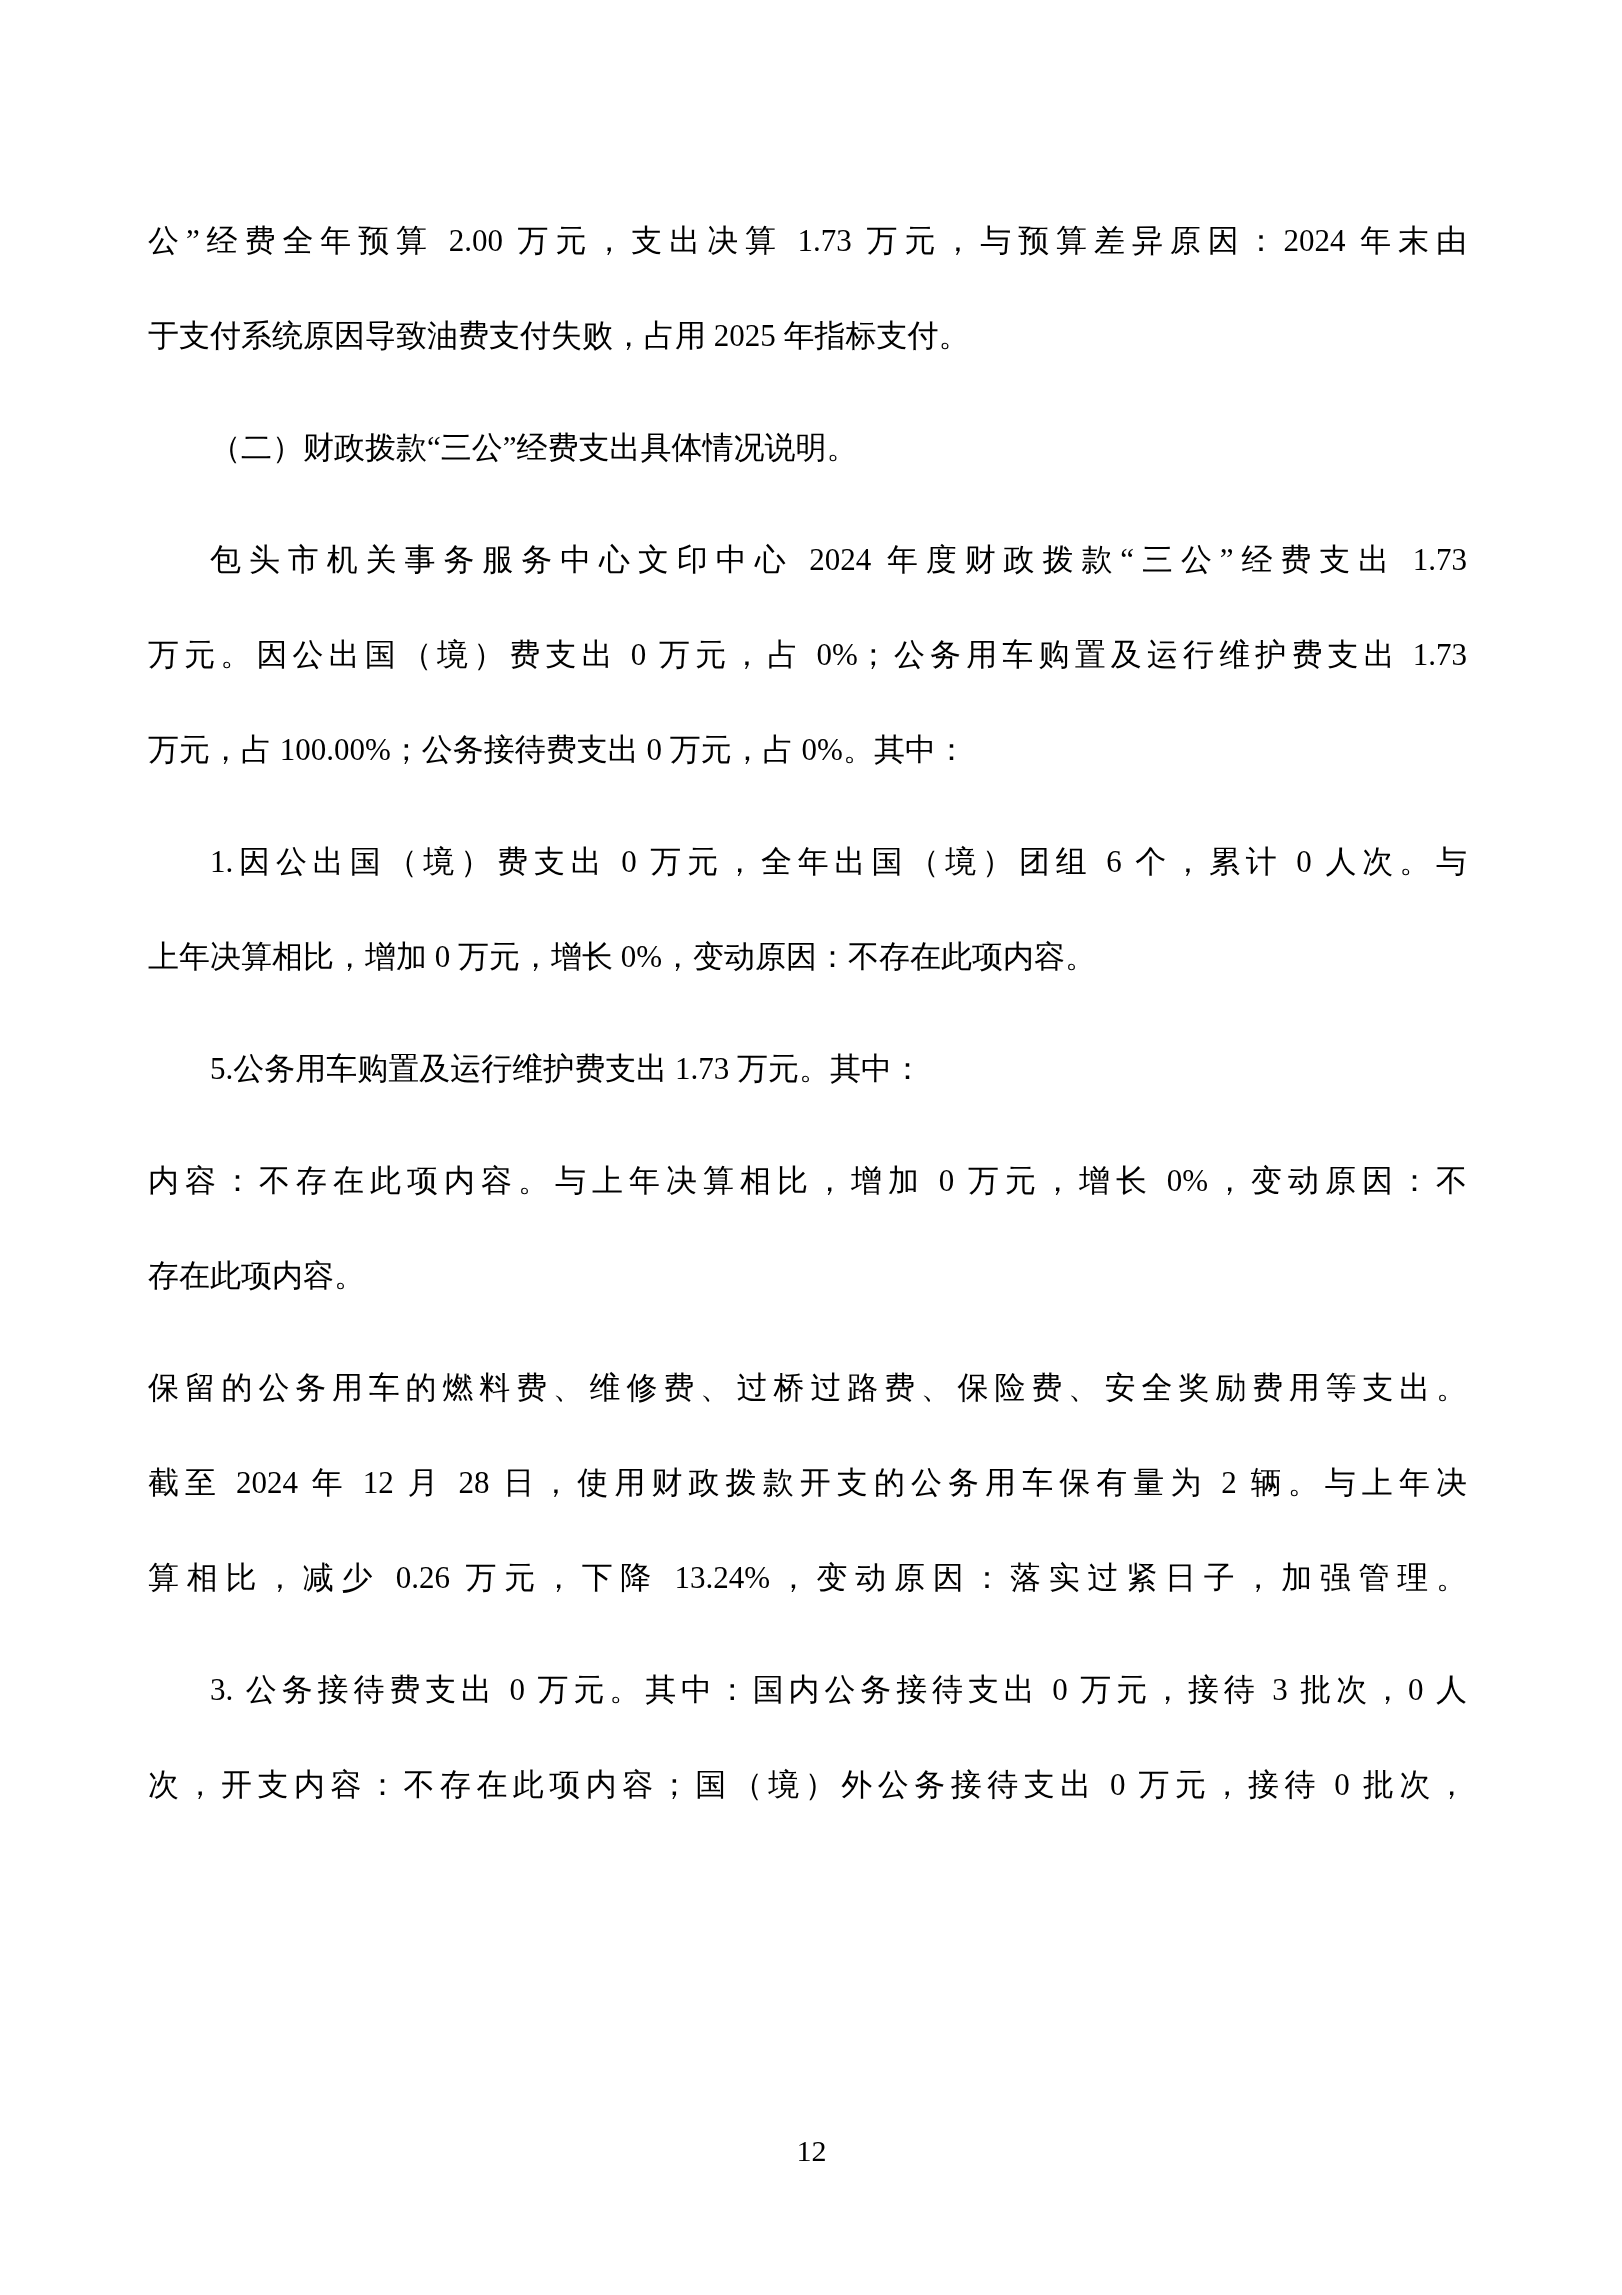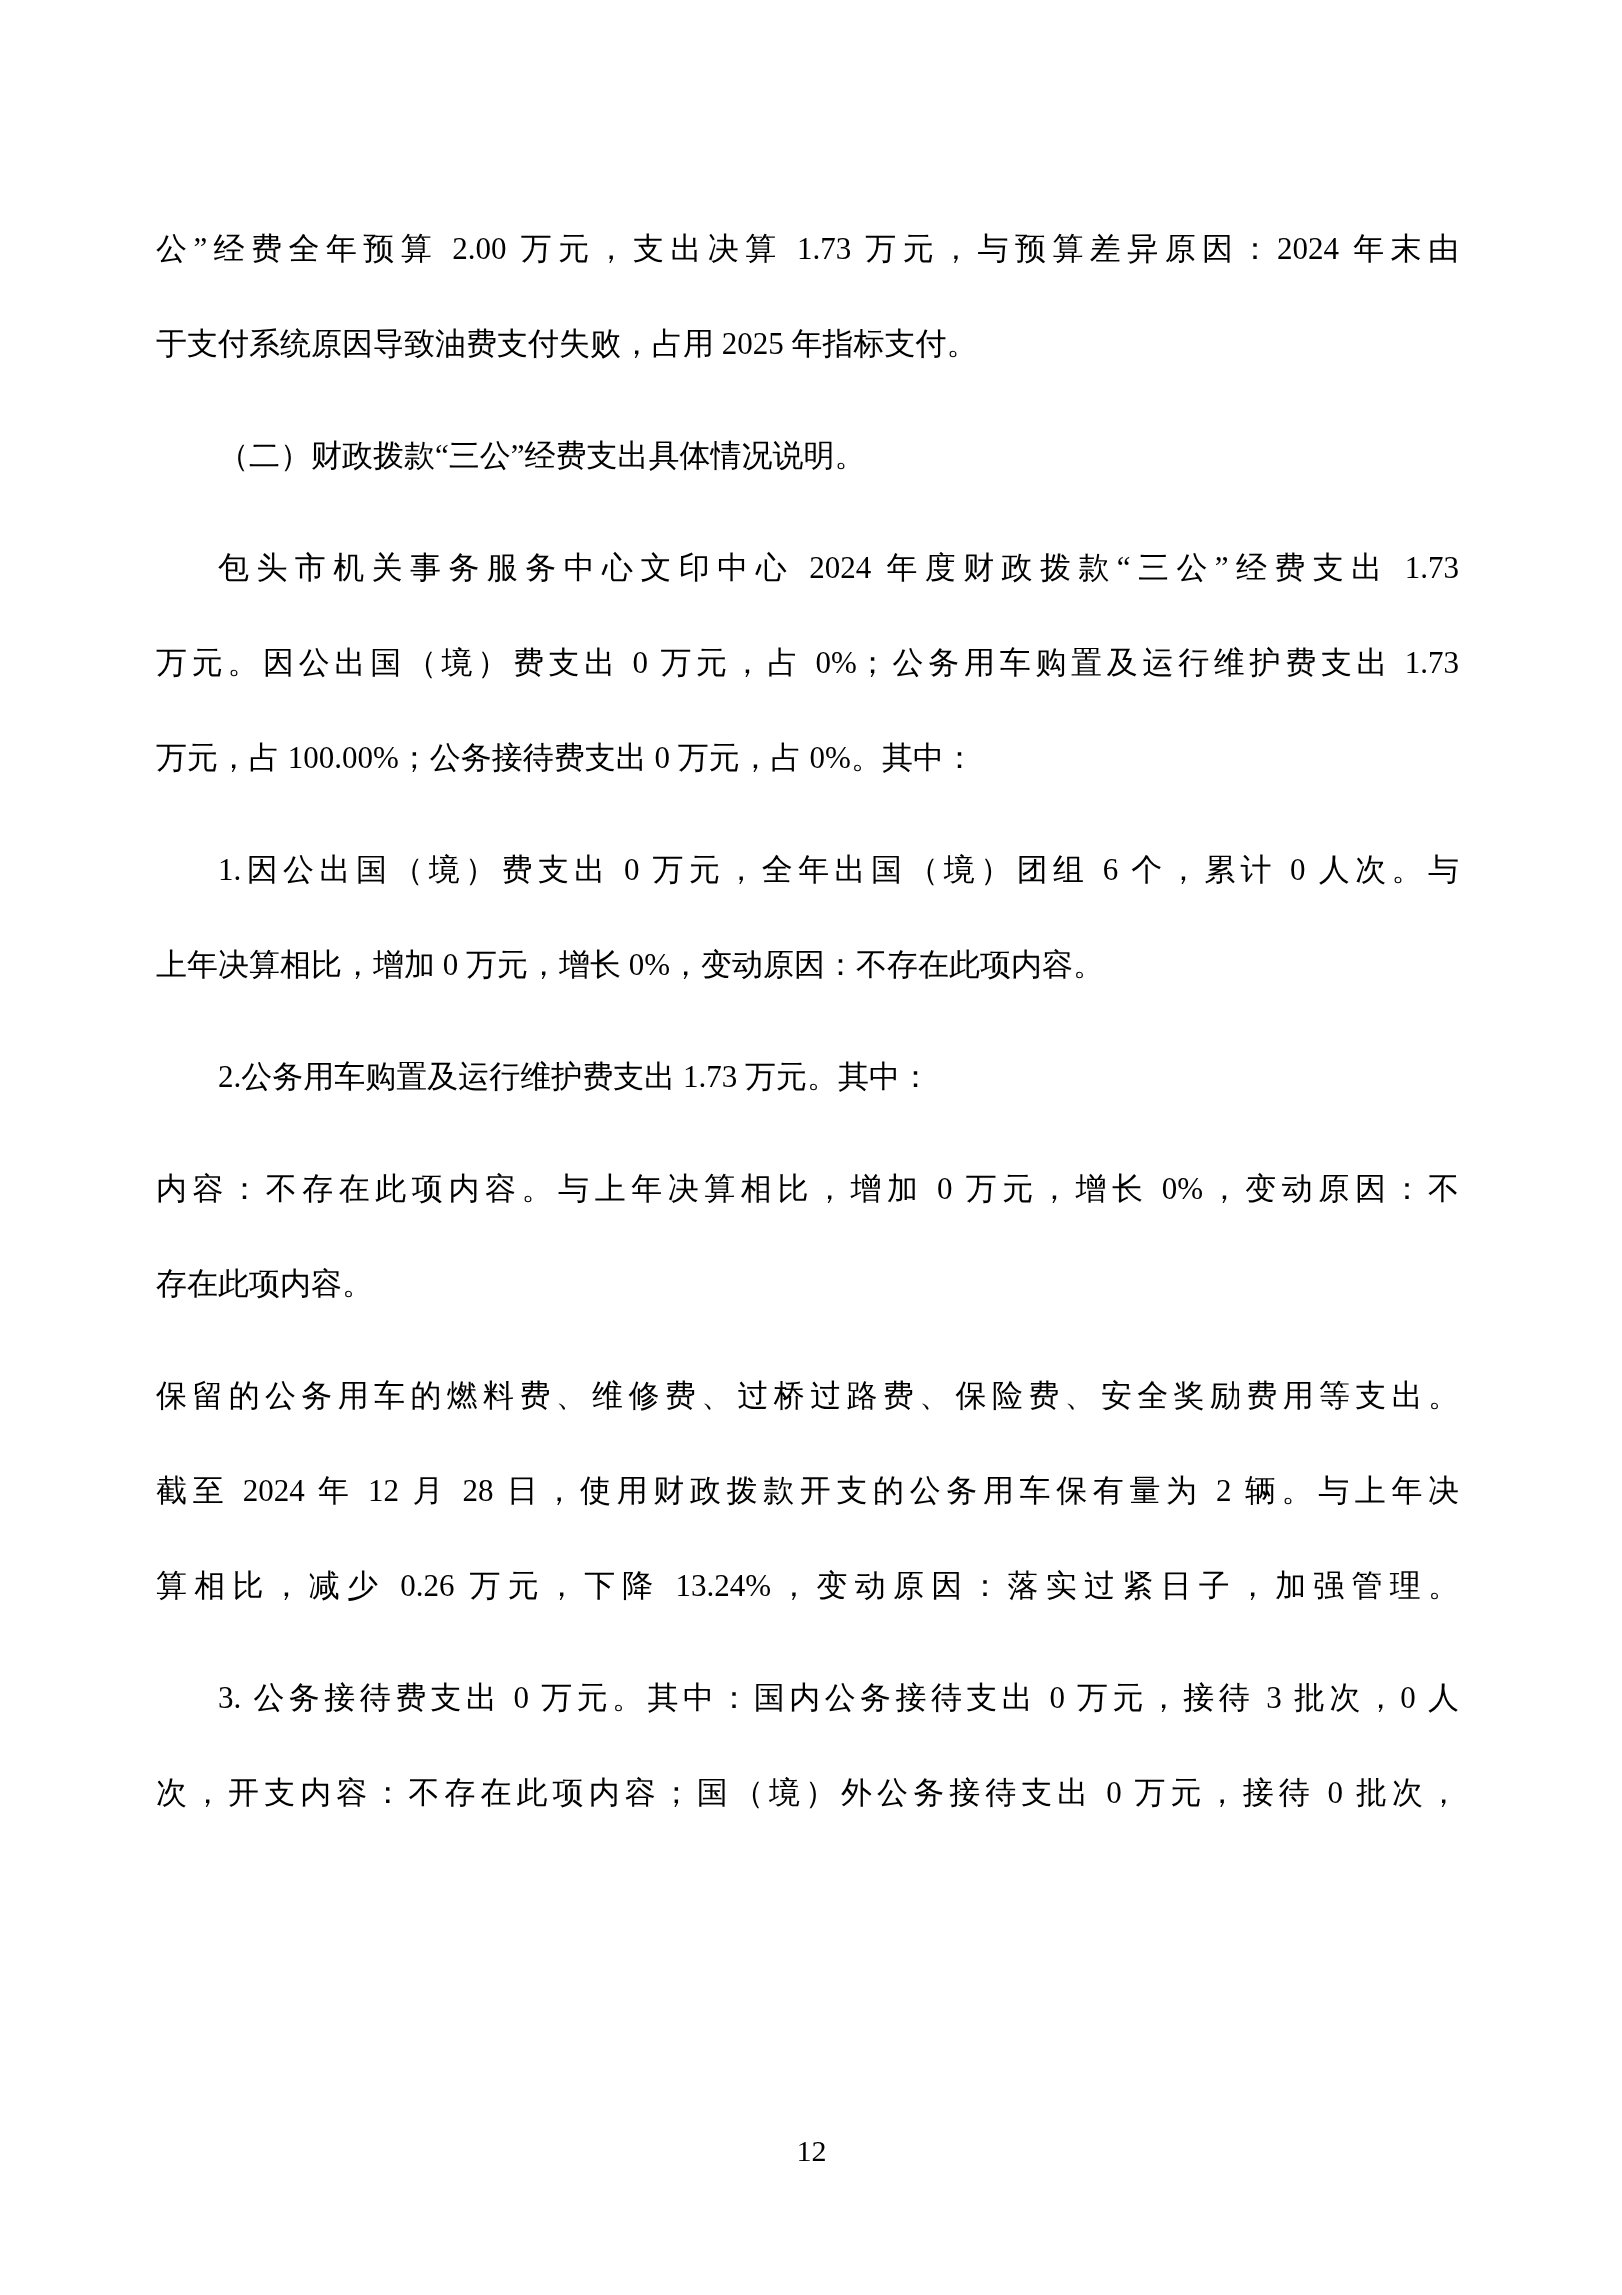--- a/index.html
+++ b/index.html
@@ -19,21 +19,21 @@
     overflow: hidden;
   }
   .doc {
     position: absolute;
     left: 140px;
     top: 185px;
     width: 1335px;
     font-size: 31px;
     line-height: 95px;
   }
-  .para, .heading { margin: 16px; padding: 0; }
+  .para, .heading { margin: 8px; padding: 0; }
   .doc > * + * { margin-top: 17px; }
   .line {
     text-align: left;
     white-space: normal;
   }
   .line.fill {
     text-align: justify;
     text-align-last: justify;
     text-justify: inter-character;
   }
@@ -73,21 +73,21 @@
       <div class="line fill">万元。因公出国（境）费支出 0 万元，占 0%；公务用车购置及运行维护费支出 1.73</div>
       <div class="line">万元，占 100.00%；公务接待费支出 0 万元，占 0%。其中：</div>
     </section>
 
     <section class="para">
       <div class="line fill indent">1.因公出国（境）费支出 0 万元，全年出国（境）团组 6 个，累计 0 人次。与</div>
       <div class="line">上年决算相比，增加 0 万元，增长 0%，变动原因：不存在此项内容。</div>
     </section>
 
     <section class="para">
-      <div class="line indent">2.公务用车购置及运行维护费支出 1.73 万元。其中：</div>
+      <div class="line indent">5.公务用车购置及运行维护费支出 1.73 万元。其中：</div>
     </section>
 
     <section class="para">
       <div class="line fill">内容：不存在此项内容。与上年决算相比，增加 0 万元，增长 0%，变动原因：不</div>
       <div class="line">存在此项内容。</div>
     </section>
 
     <section class="para">
       <div class="line fill">保留的公务用车的燃料费、维修费、过桥过路费、保险费、安全奖励费用等支出。</div>
       <div class="line fill">截至 2024 年 12 月 28 日，使用财政拨款开支的公务用车保有量为 2 辆。与上年决</div>

